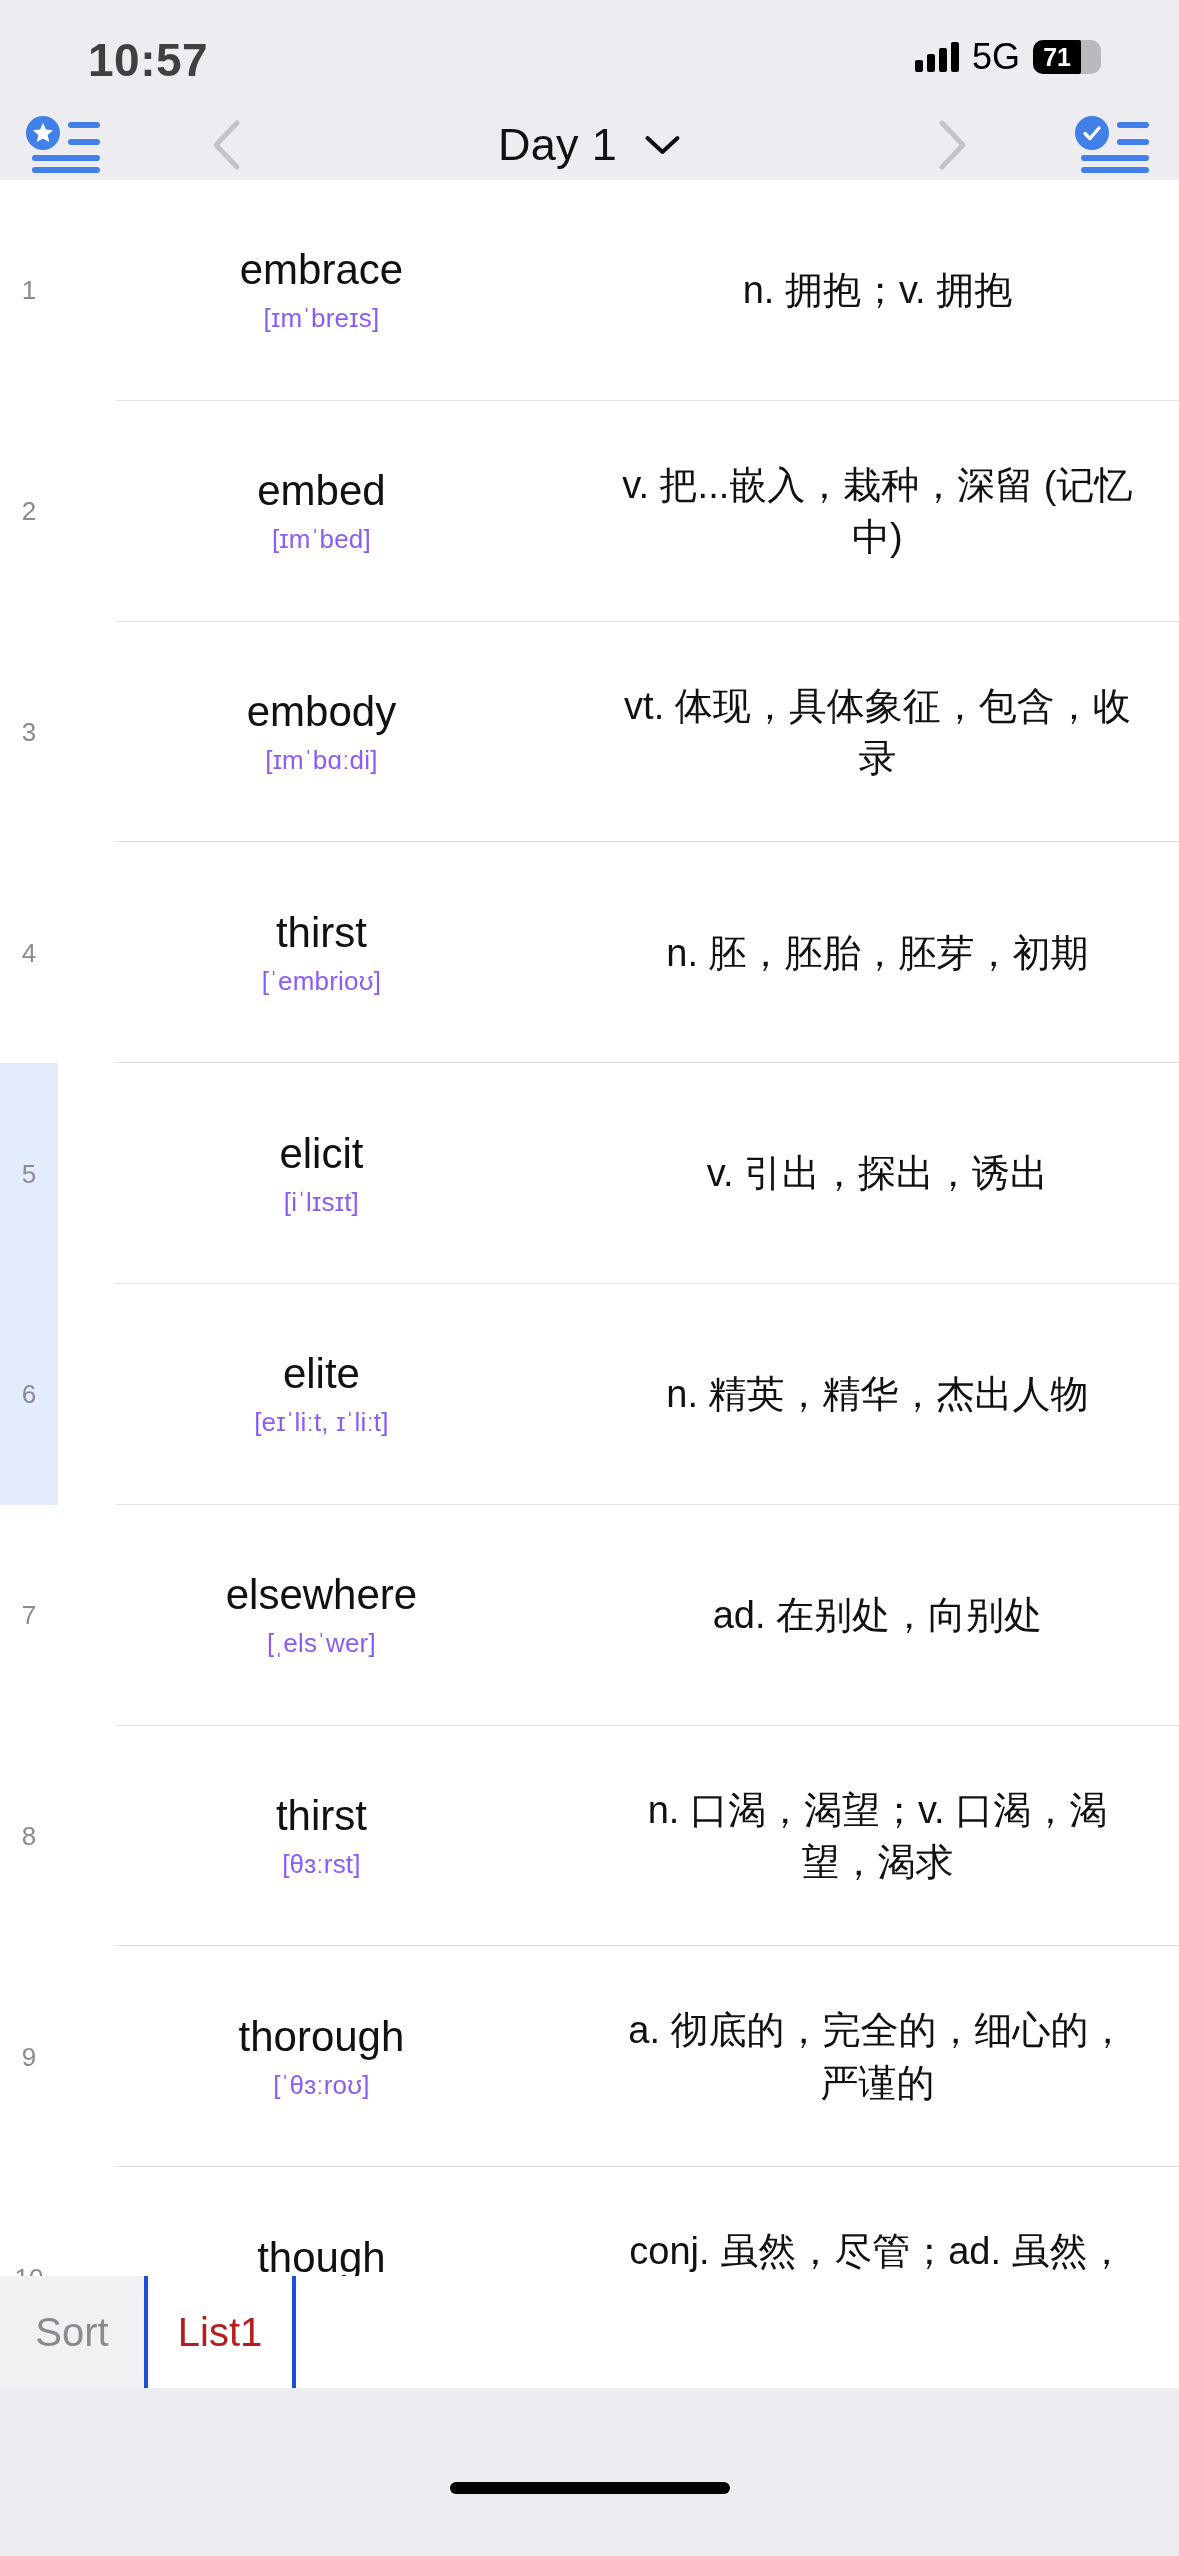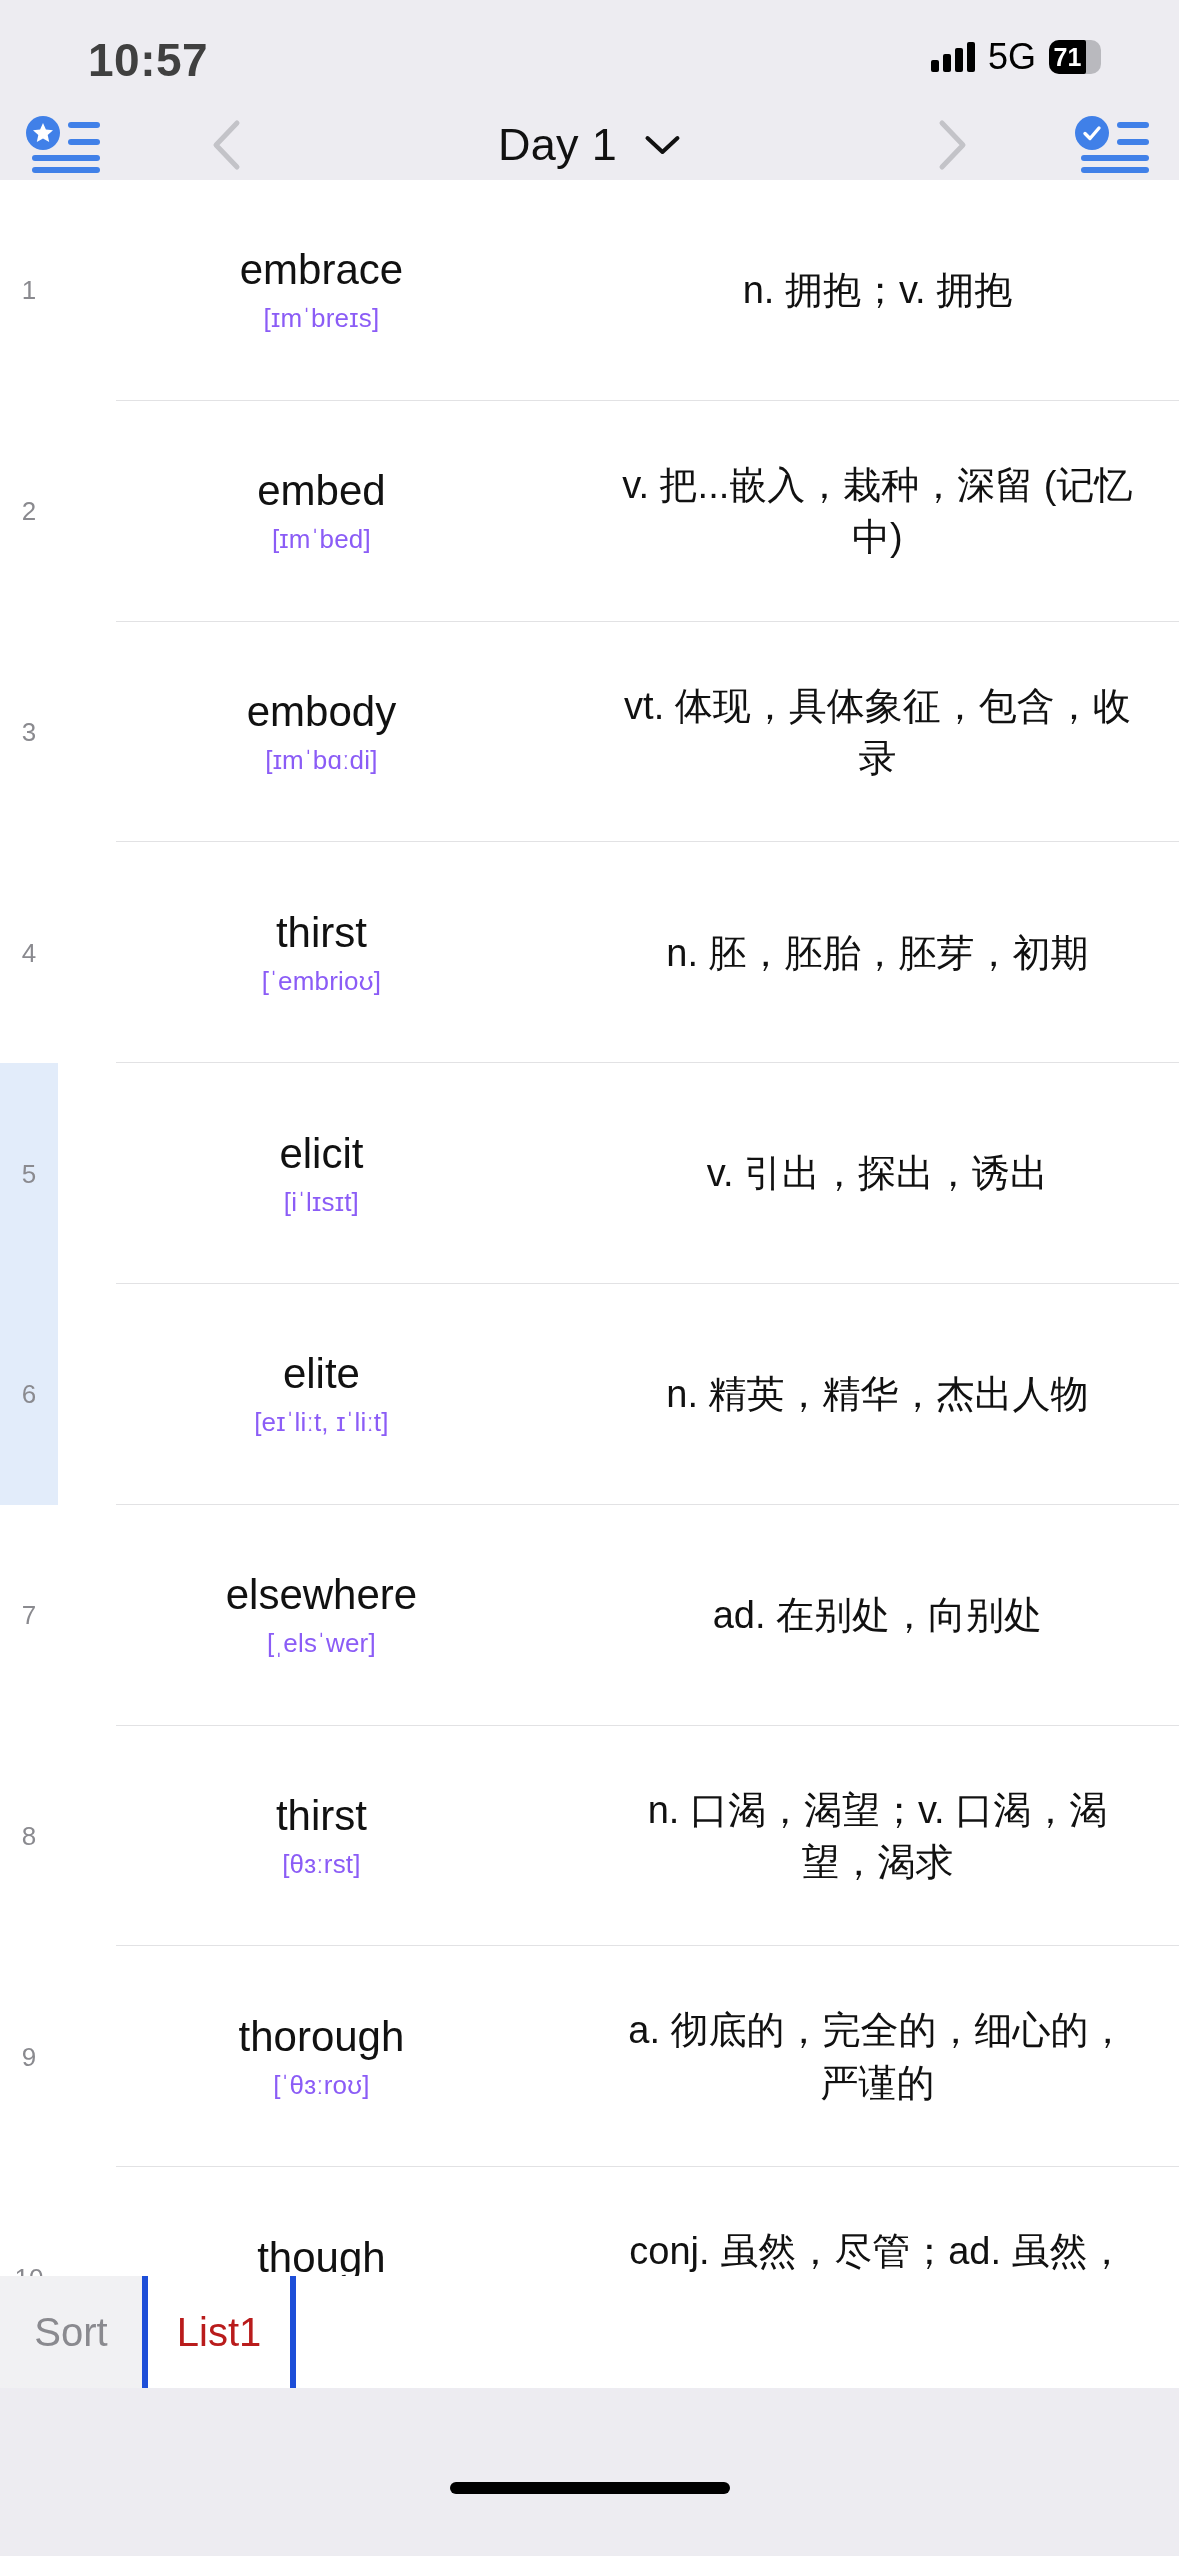--- a/index.html
+++ b/index.html
@@ -26,21 +26,21 @@
     display:flex; align-items:center; gap:13px; height:42px;
   }
   .signal { display:flex; align-items:flex-end; gap:4px; height:30px; }
   .signal i { display:block; width:8px; background:#000; border-radius:2px; }
   .signal i:nth-child(1){height:12px;}
   .signal i:nth-child(2){height:18px;}
   .signal i:nth-child(3){height:24px;}
   .signal i:nth-child(4){height:30px;}
   .net-label { font-size:36px; font-weight:500; color:#000; letter-spacing:0px; }
   .battery {
-    position:relative; width:52px; height:34px;
+    position:relative; width:68px; height:34px;
     border-radius:10px; background:#b9b9be; overflow:visible;
   }
   .battery .fill {
     position:absolute; left:0; top:0; bottom:0; width:71%;
     background:#000; border-radius:10px 2px 2px 10px;
   }
   .battery .pct {
     position:absolute; left:0; top:0; width:71%; height:34px;
     display:flex; align-items:center; justify-content:center;
     color:#fff; font-size:25px; font-weight:700;
@@ -141,21 +141,21 @@
     font-size:38px; color:#111; line-height:1.38; text-align:center;
   }
 
   
   .tabbar {
     position:absolute; left:0; bottom:168px; width:1179px; height:112px;
     background:#ffffff; display:flex; align-items:stretch;
   }
   .tab {
     flex:0 0 148px; display:flex; align-items:center; justify-content:center;
-    font-size:40px; border-right:6px solid #1d4ed8;
+    font-size:40px; border-right:4px solid #1d4ed8;
   }
   .tab.sort { background:#f1f1f3; color:#8a8a8f; }
   .tab.list { flex:0 0 148px; background:#ffffff; color:#b91c1c; }
   .tab-rest { flex:1 1 auto; background:#ffffff; }
 
   
   .home-area {
     position:absolute; left:0; bottom:0; width:1179px; height:168px;
     background:#edecf1;
   }

